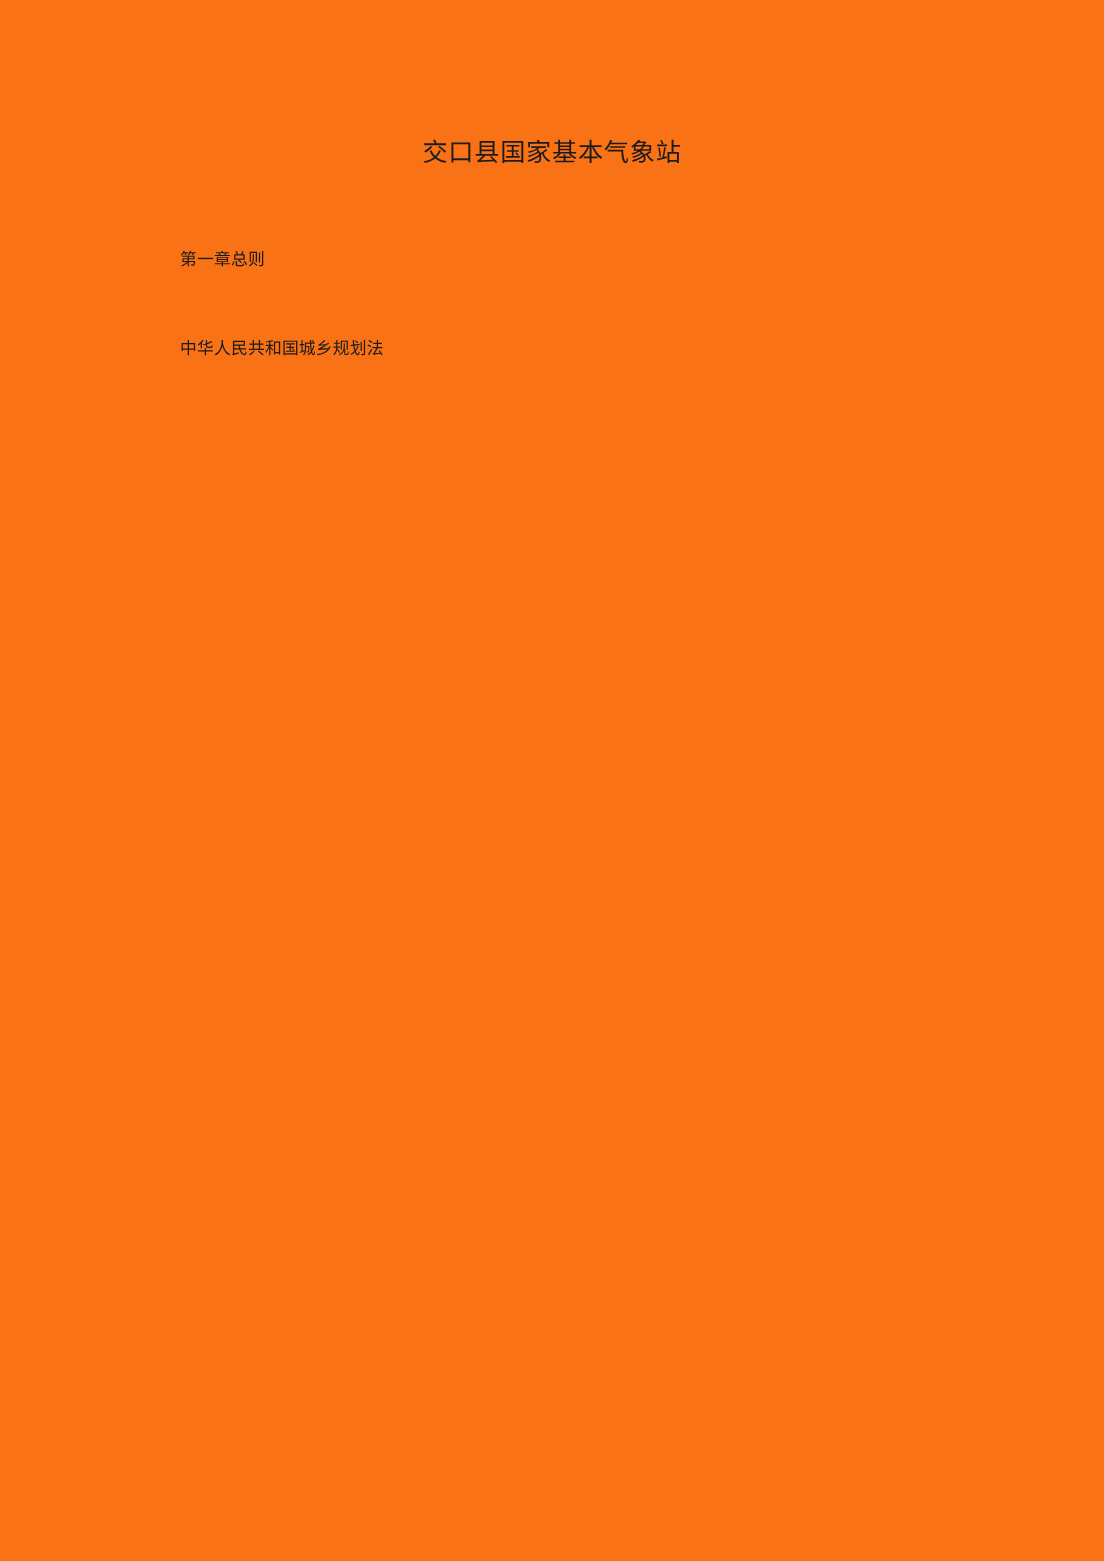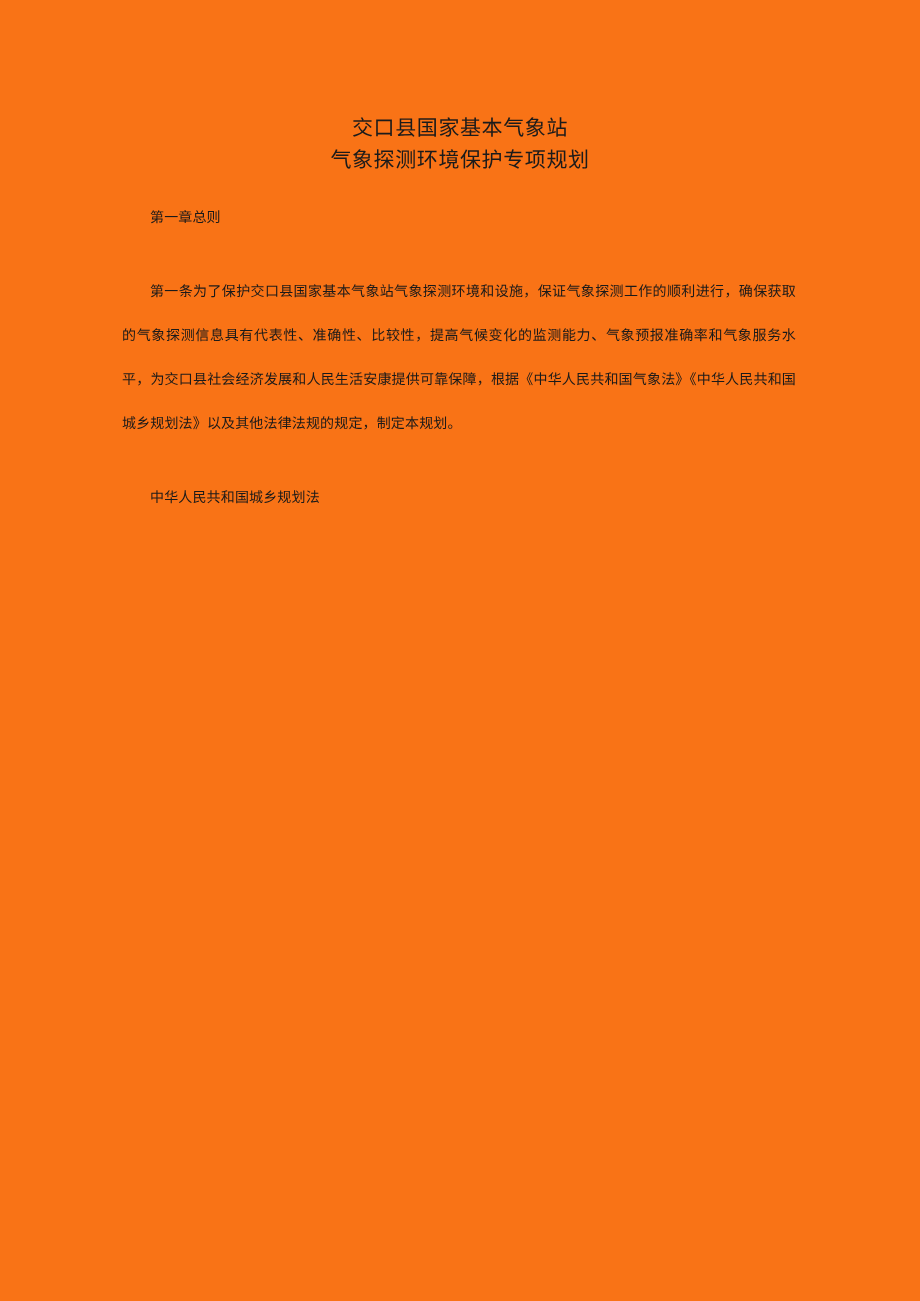--- a/index.html
+++ b/index.html
@@ -67,28 +67,26 @@
     text-align: left;
   }
 </style>
 </head>
 <body>
 
 <div class="page">
 
   <div class="doc-title">
     <span class="tline">交口县国家基本气象站</span>
-    <span class="tline">气象探测环境保护专项规划</span>
   </div>
 
   <div class="body-block">
 
     <p class="para sec-head">第一章总则</p>
 
-    <p class="para p-body">第一条为了保护交口县国家基本气象站气象探测环境和设施，保证气象探测工作的顺利进行，确保获取的气象探测信息具有代表性、准确性、比较性，提高气候变化的监测能力、气象预报准确率和气象服务水平，为交口县社会经济发展和人民生活安康提供可靠保障，根据《中华人民共和国气象法》《中华人民共和国城乡规划法》以及其他法律法规的规定，制定本规划。</p>
 
 
     <p class="para sec-head">中华人民共和国城乡规划法</p>
 
 
   </div>
 
 </div>
 
 </body></html>

